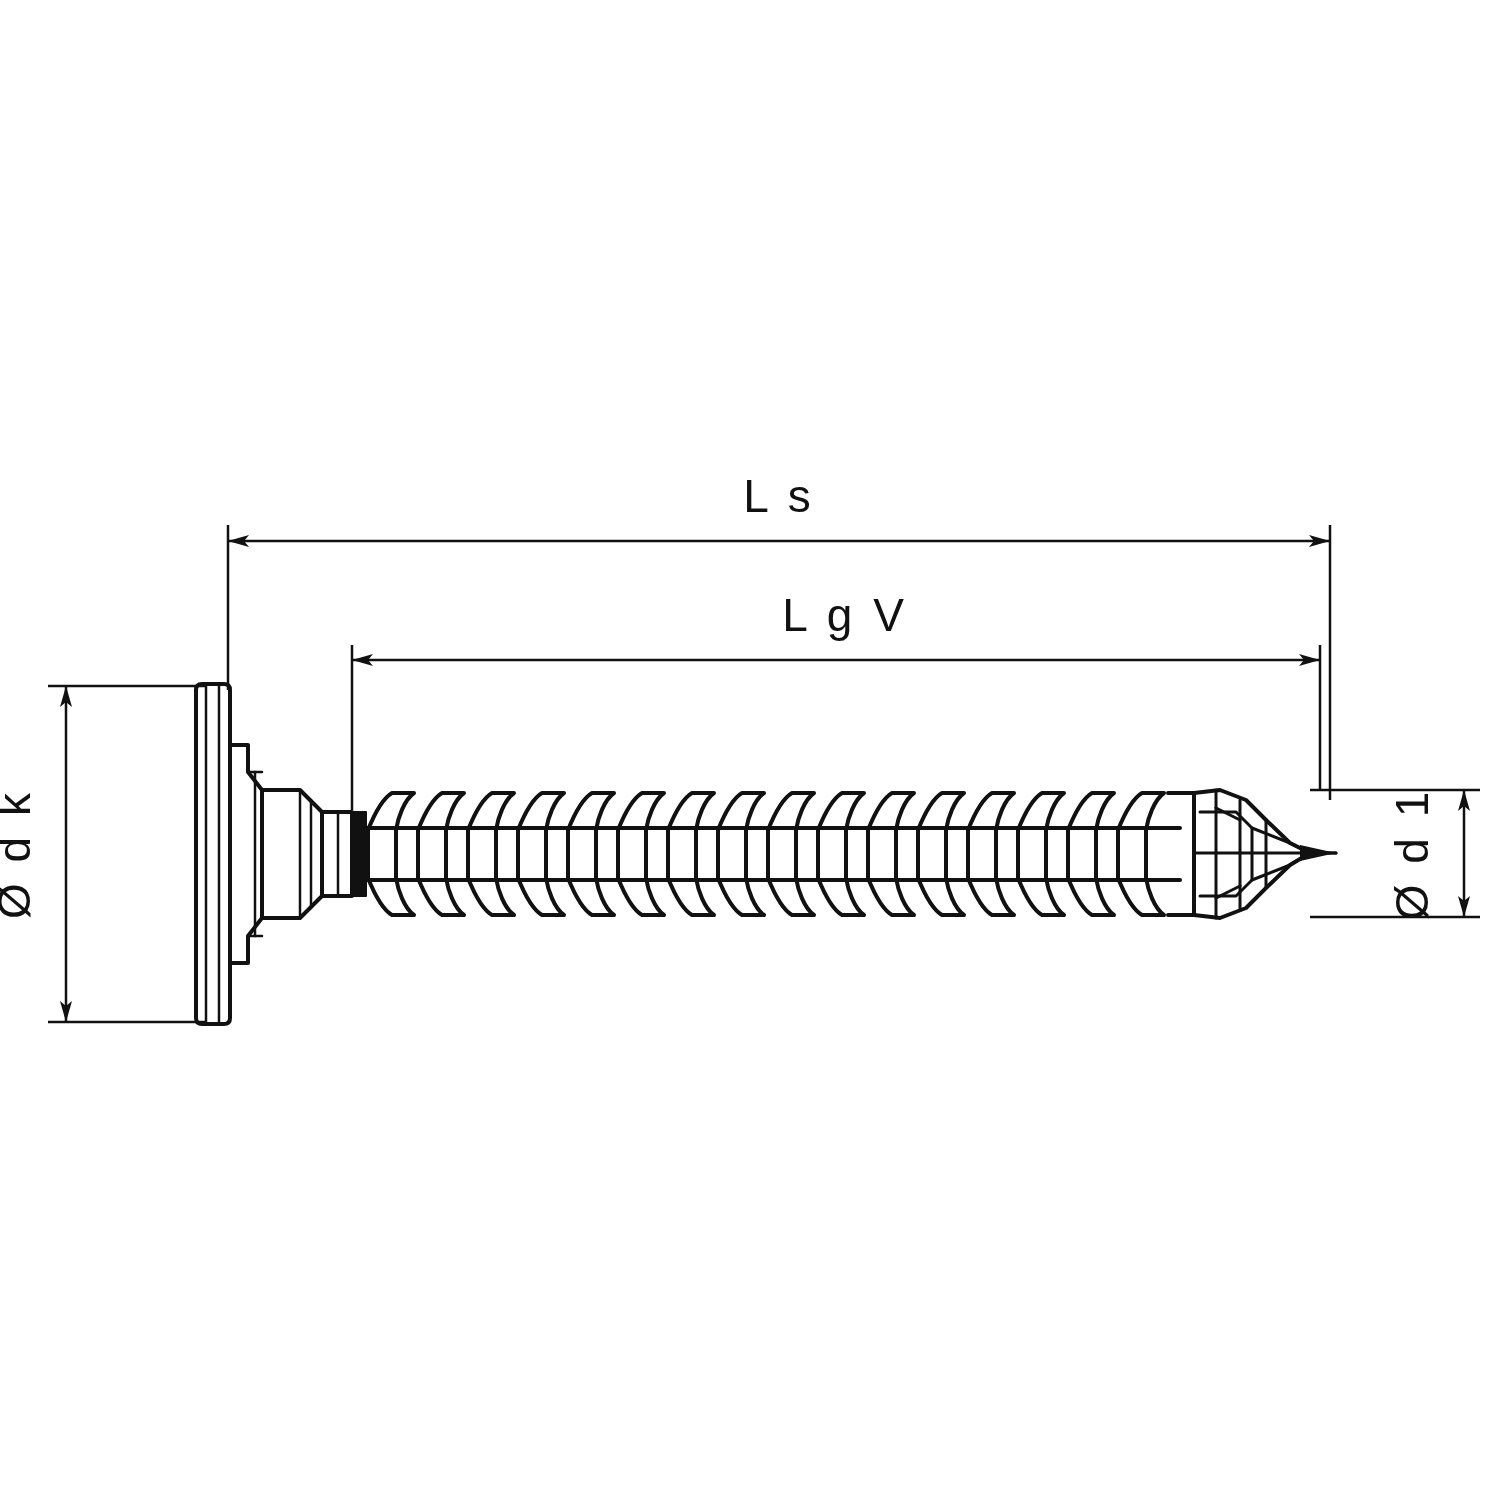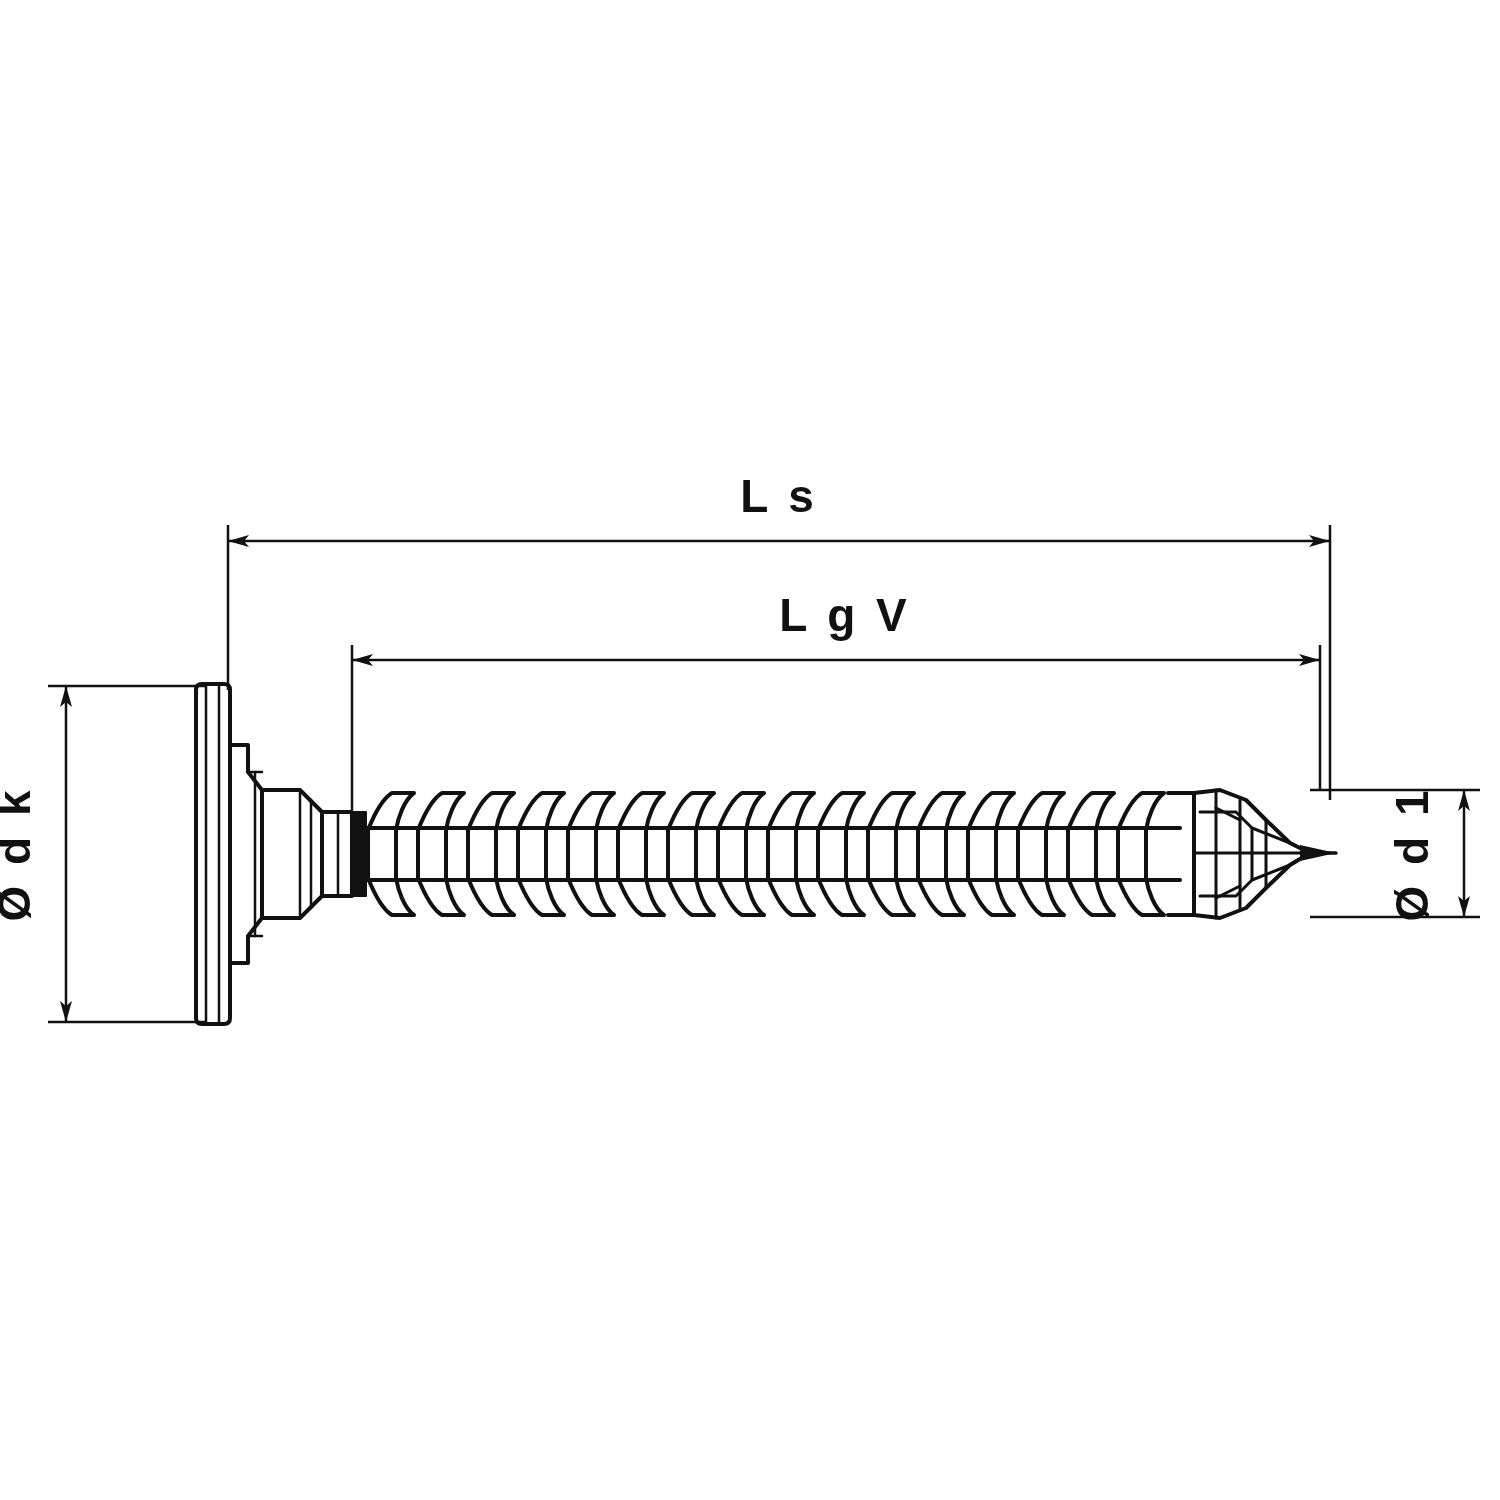--- a/index.html
+++ b/index.html
@@ -10,21 +10,20 @@
   body {
     width: 1500px;
     height: 1500px;
     overflow: hidden;
     font-family: "Liberation Sans", sans-serif;
   }
   #drawing-root {
     position: relative;
     width: 1500px;
     height: 1500px;
-    font-weight: bold;
   }
   svg.tech-drawing {
     display: block;
     width: 1500px;
     height: 1500px;
   }
   .dim-label {
     font-family: "Liberation Sans", sans-serif;
     font-size: 46px;
     fill: #111111;

